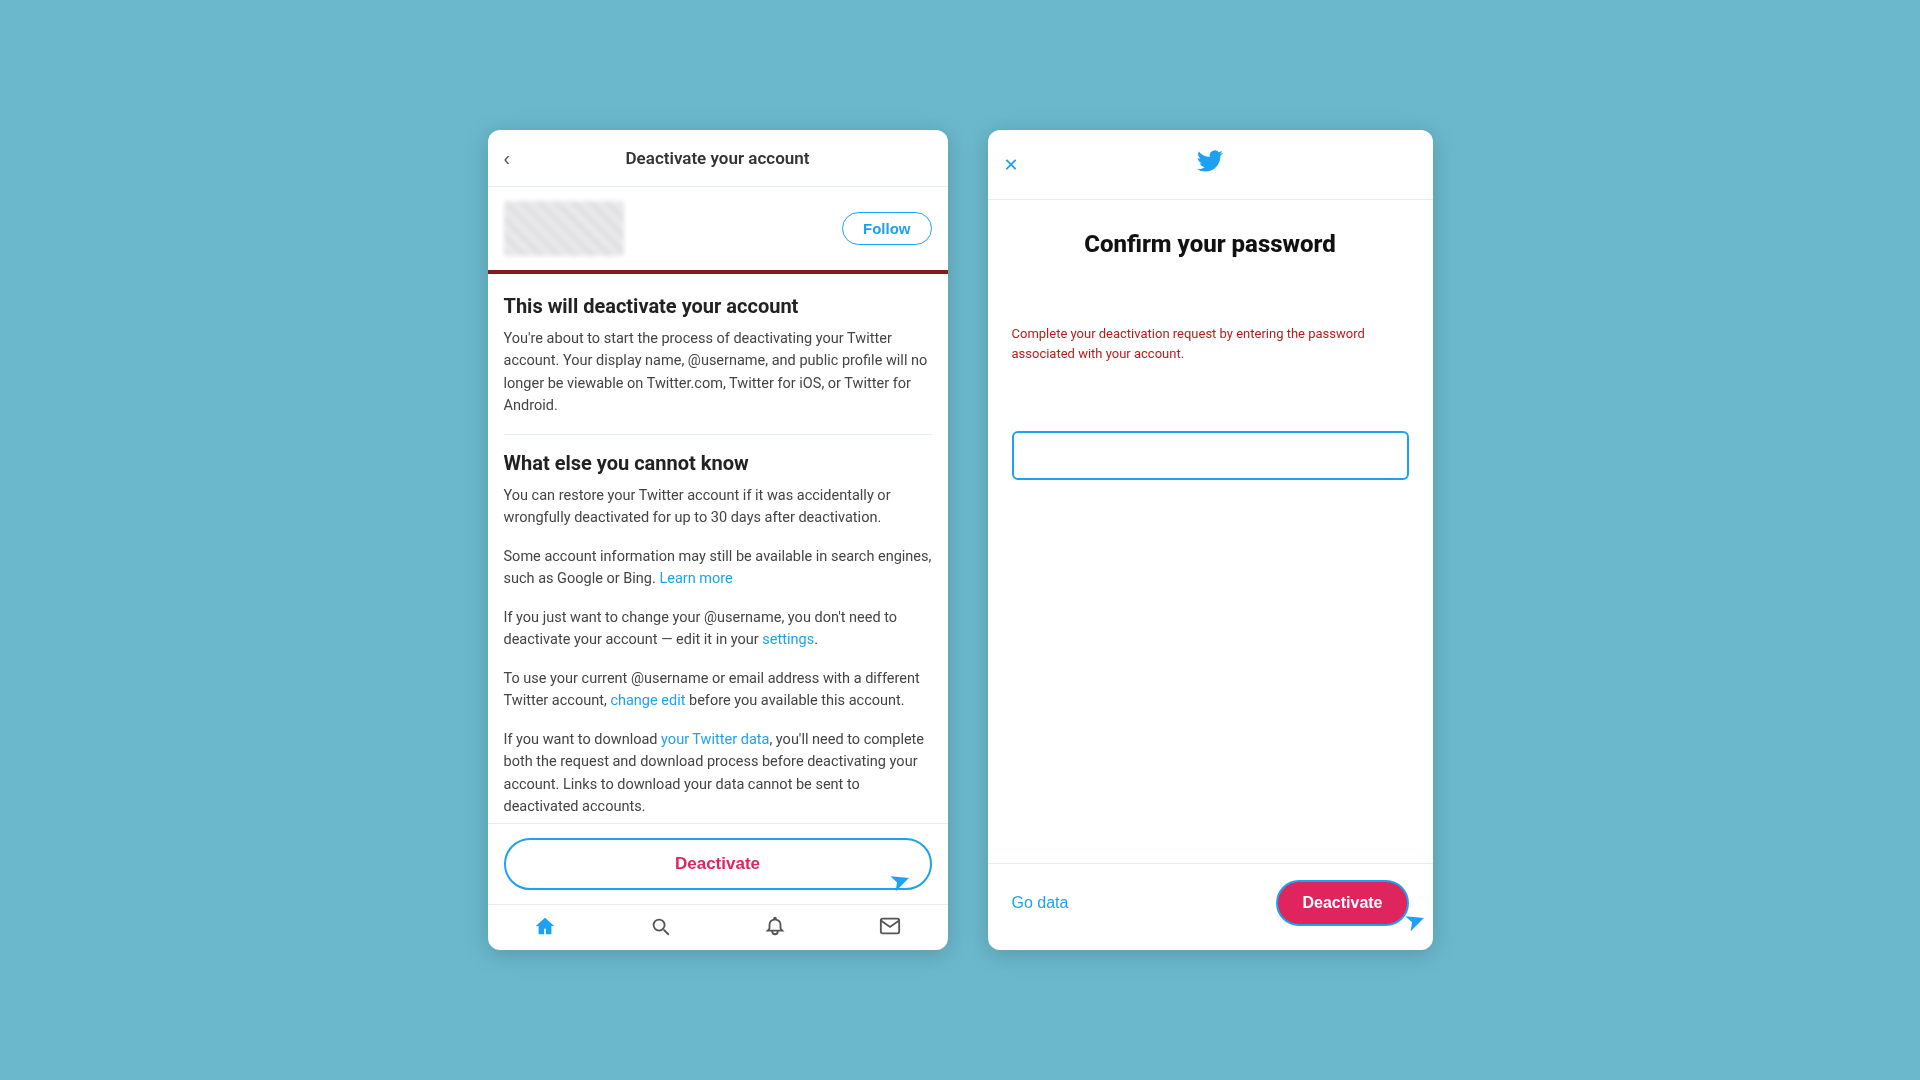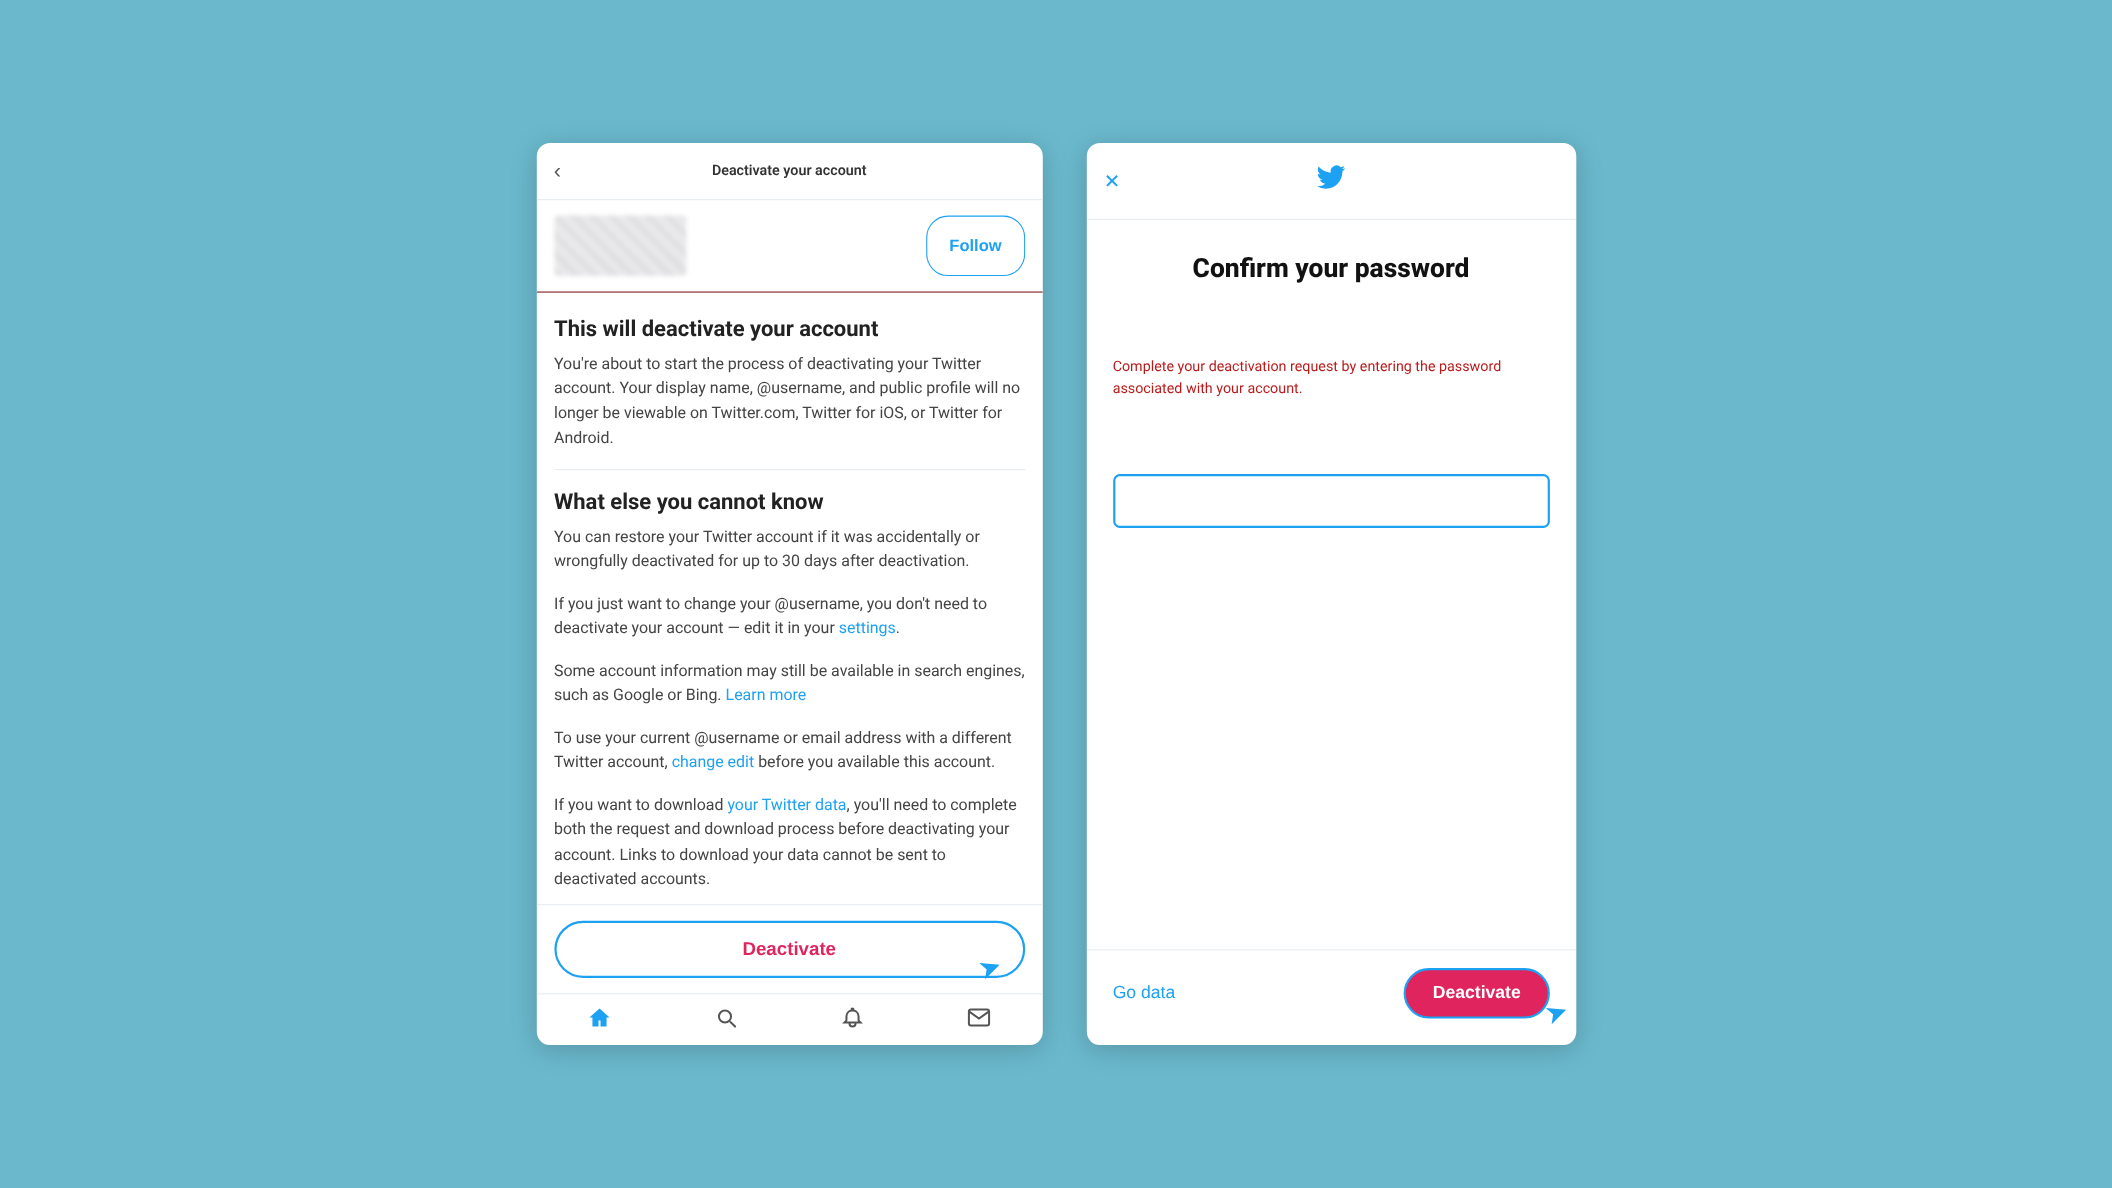--- a/index.html
+++ b/index.html
@@ -45,30 +45,31 @@
       left: 16px;
       background: none;
       border: none;
       cursor: pointer;
       font-size: 20px;
       color: #555;
       line-height: 1;
     }
 
     .left-header-title {
-      font-size: 13px;
+      font-size: 17px;
       font-weight: 600;
       color: #333;
     }
 
     .profile-banner {
       display: flex;
+      align-items: center;
       justify-content: space-between;
       padding: 14px 16px;
-      border-bottom: 1px solid #7f1d1d;
+      border-bottom: 4px solid #7f1d1d;
     }
 
     .avatar-placeholder {
       width: 120px;
       height: 55px;
       background: repeating-linear-gradient(
         45deg,
         #c8c8cc 0px, #c8c8cc 6px,
         #d8d8dd 6px, #d8d8dd 12px
       );
@@ -307,25 +308,25 @@
     <h2 class="section-title">This will deactivate your account</h2>
     <p class="section-text">You're about to start the process of deactivating your Twitter account. Your display name, @username, and public profile will no longer be viewable on Twitter.com, Twitter for iOS, or Twitter for Android.</p>
 
     <hr class="divider">
 
     <h2 class="section-title">What else you cannot know</h2>
 
     <p class="section-text">You can restore your Twitter account if it was accidentally or wrongfully deactivated for up to 30 days after deactivation.</p>
 
     <p class="section-text">
+      <span>Some account information may still be available in search engines, such as Google or Bing. </span><a class="link" href="#">Learn more</a>
+    </p>
+
+    <p class="section-text">
       <span>If you just want to change your @username, you don't need to deactivate your account — edit it in your </span><a class="link" href="#">settings</a><span>.</span>
-    </p>
-
-    <p class="section-text">
-      <span>Some account information may still be available in search engines, such as Google or Bing. </span><a class="link" href="#">Learn more</a>
     </p>
 
     <p class="section-text">
       <span>To use your current @username or email address with a different Twitter account, </span><a class="link" href="#">change edit</a><span> before you available this account.</span>
     </p>
 
     <p class="section-text">
       <span>If you want to download </span><a class="link" href="#">your Twitter data</a><span>, you'll need to complete both the request and download process before deactivating your account. Links to download your data cannot be sent to deactivated accounts.</span>
     </p>
   </div>

